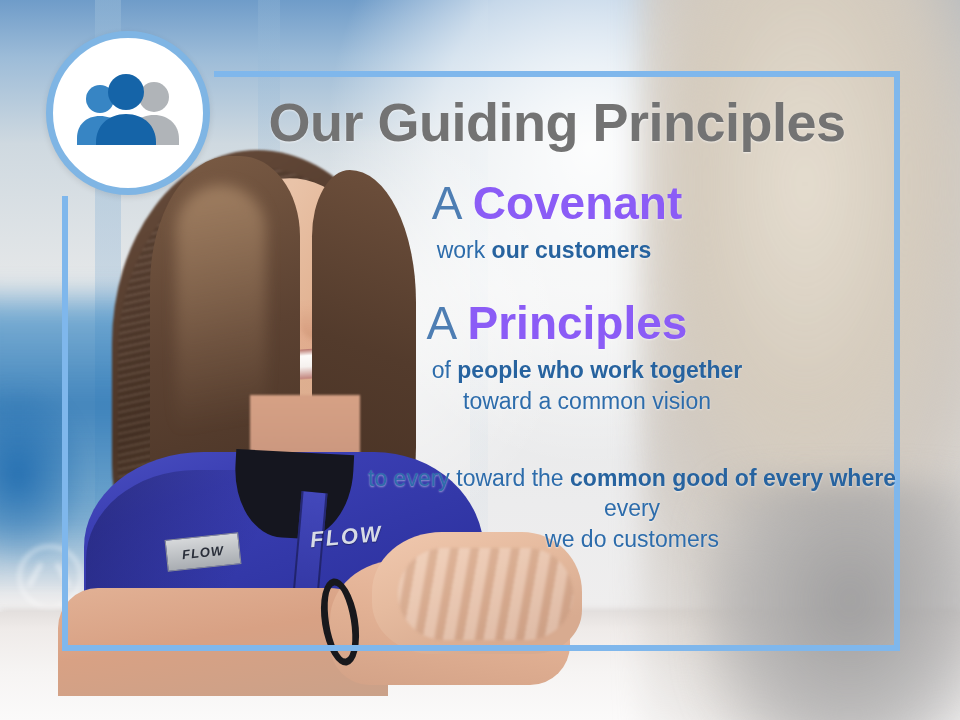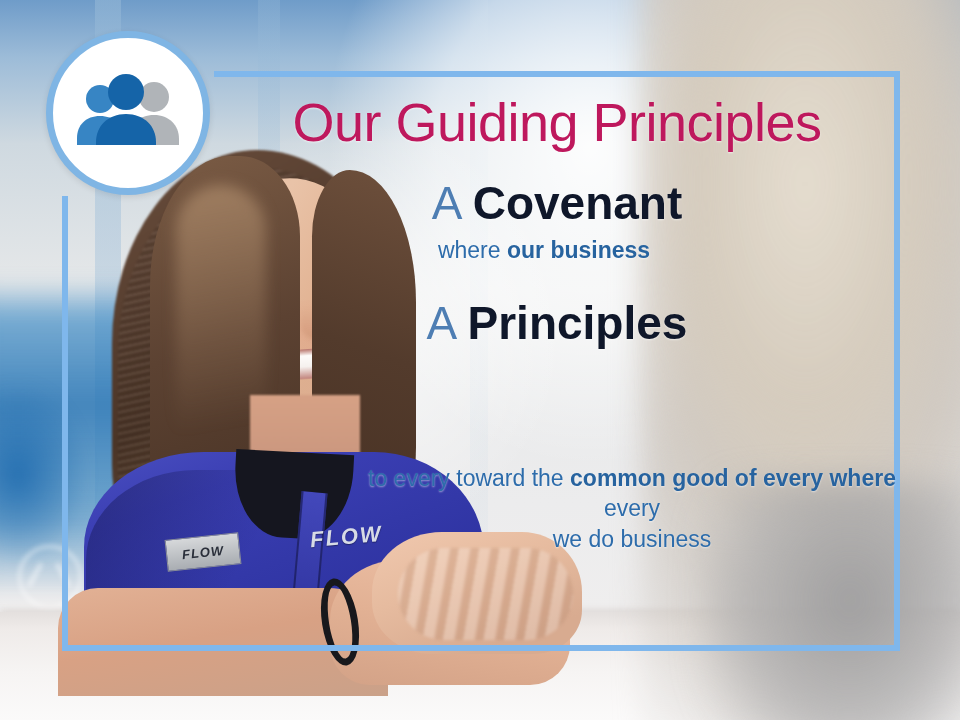--- a/index.html
+++ b/index.html
@@ -288,22 +288,22 @@
 
   
   .content {
     position: absolute; left: 214px; top: 71px; width: 686px; height: 580px;
     text-align: center;
     color: #2d6cab;
   }
   .headline {
     position: absolute; left: 0; right: 0; top: 24px;
     font-size: 54px;
-    font-weight: normal;
-    color: #be185d;
+    font-weight: bold;
+    color: #737373;
     letter-spacing: -0.5px;
     line-height: 1;
     text-shadow: 0 1px 2px rgba(255,255,255,0.6);
   }
 
   .principle { position: absolute; left: 0; right: 0; }
   .p1 { top: 108px; }
   .p2 { top: 228px; }
   .p3 { top: 384px; }
 
@@ -312,21 +312,21 @@
     line-height: 1.05;
     white-space: nowrap;
     text-shadow: 0 1px 2px rgba(255,255,255,0.55);
   }
   .p-lead .art {
     font-weight: normal;
     color: #4e7eb3;
   }
   .p-lead .word {
     font-weight: bold;
-    color: #0f172a;
+    color: #8b5cf6;
     text-align: center;
   }
   .p-sub {
     margin-top: 8px;
     font-size: 23px;
     line-height: 1.32;
     color: #2d6cab;
     font-weight: normal;
     text-shadow: 0 1px 2px rgba(255,255,255,0.55);
   }
@@ -411,31 +411,35 @@
 
   <div class="content">
 
     <div class="headline">Our Guiding Principles</div>
 
     <div class="principle p1">
       <div class="p-lead">
         <span class="art">A </span><span class="word">Covenant</span>
       </div>
       <div class="p-sub">
-        <span>where </span><b>our business</b><span></span>
+        <span>work </span><b>our customers</b><span></span>
       </div>
     </div>
 
     <div class="principle p2">
       <div class="p-lead">
         <span class="art">A </span><span class="word">Principles</span>
       </div>
+      <div class="p-sub">
+        <span>of </span><b>people who work together</b><span></span><br>
+        <span>toward a common vision</span>
+      </div>
     </div>
 
     <div class="principle p3">
       <div class="p-sub">
         <span>to every toward the </span><b>common good of every where</b><span> every</span><br>
-        <span>we do business</span>
+        <span>we do customers</span>
       </div>
     </div>
 
   </div>
 </div>
 
 </body></html>

